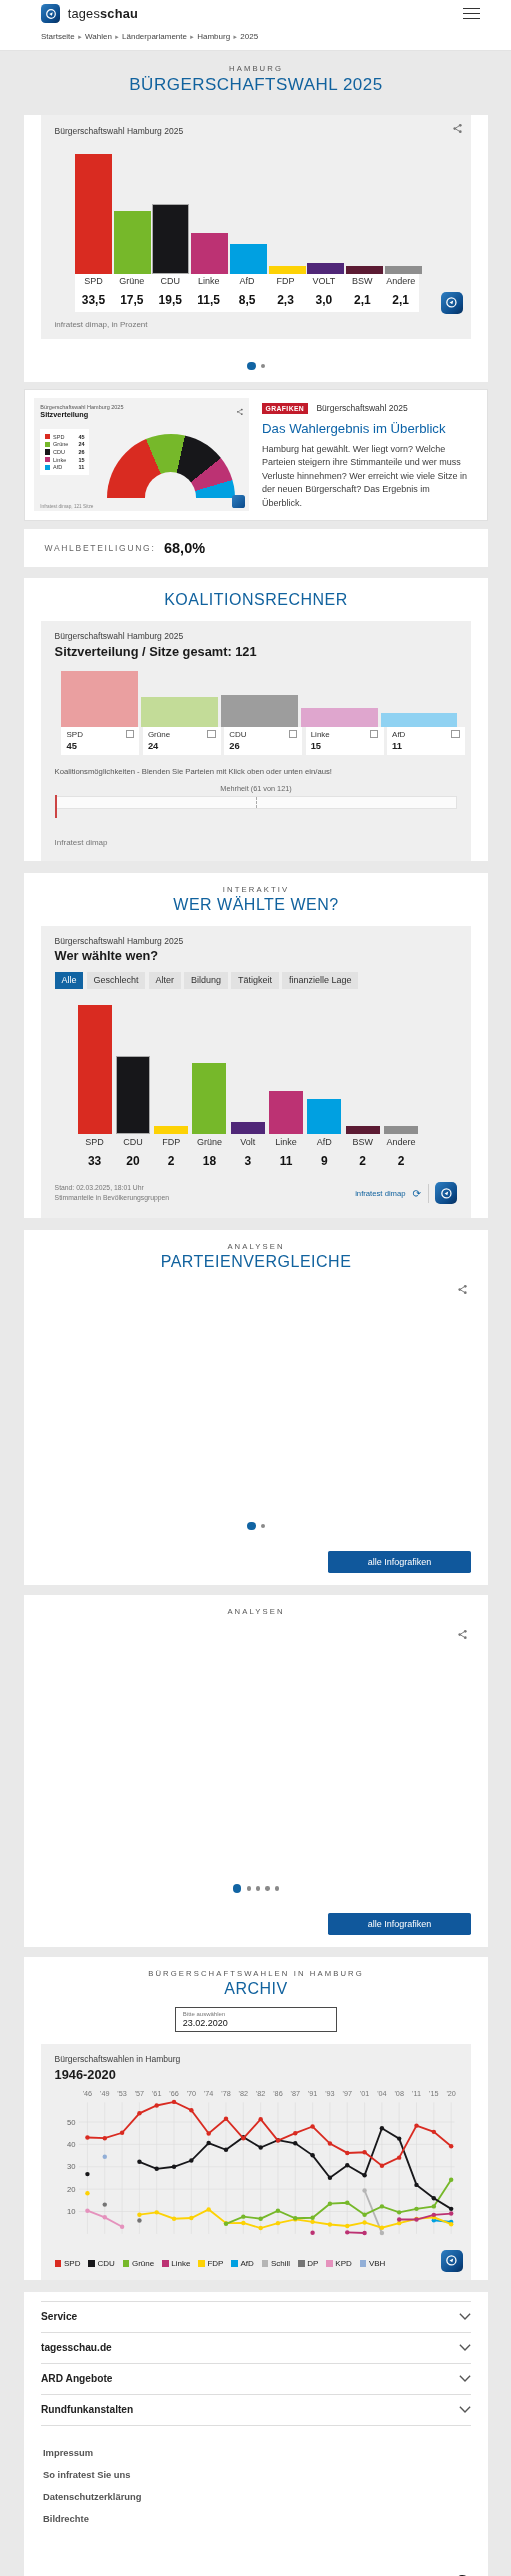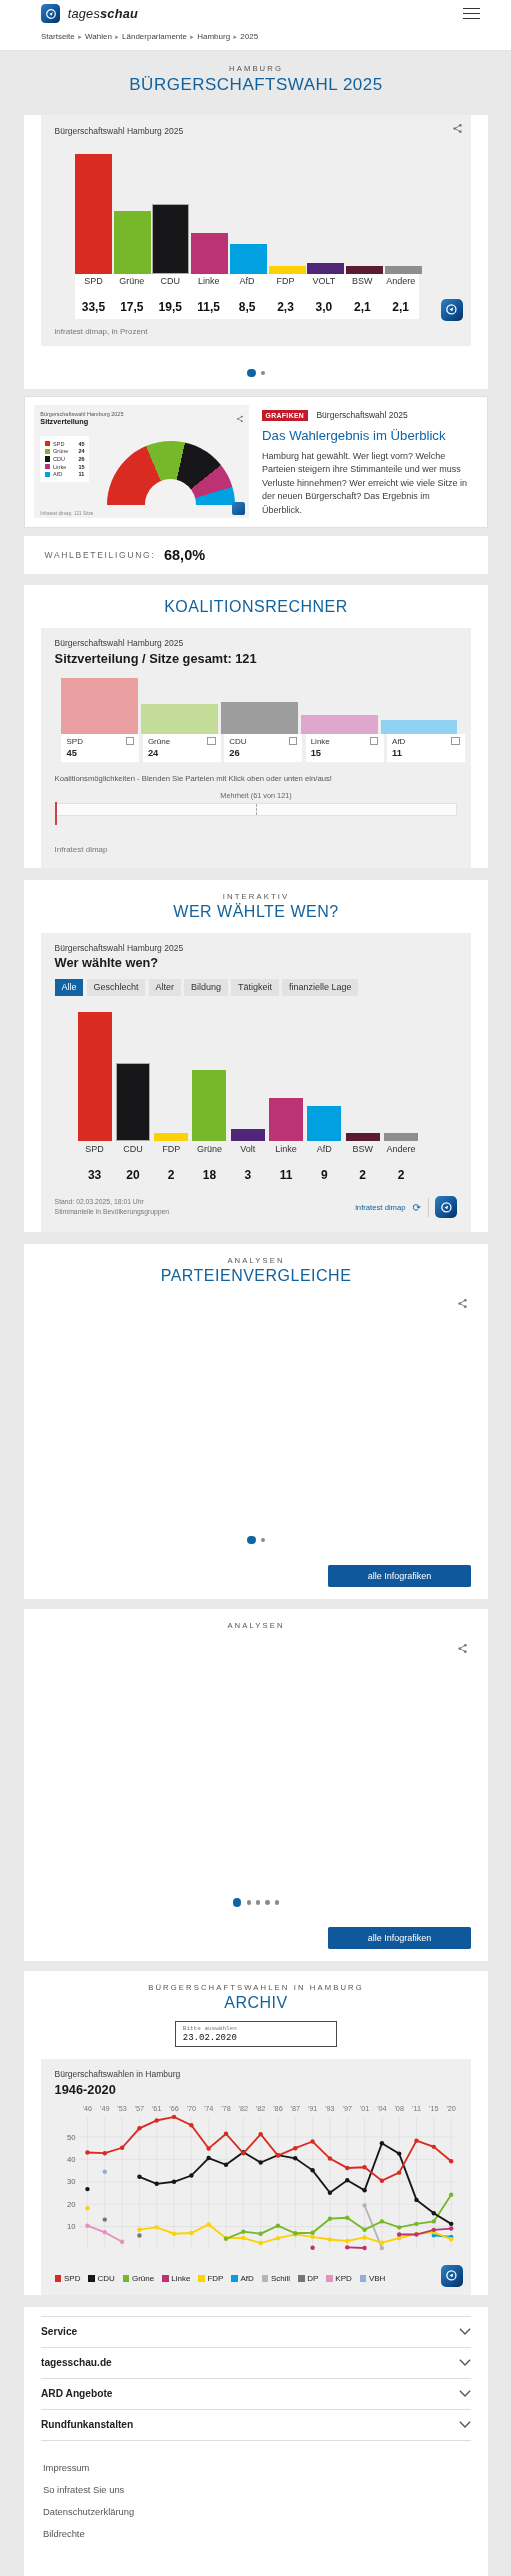--- a/index.html
+++ b/index.html
@@ -1,20 +1,20 @@
 <!DOCTYPE html>
 <html lang="de" style="font-size:13.6px"><head>
 <meta charset="utf-8">
 <style>
   * { margin:0; padding:0; box-sizing:border-box; }
   html,body { background:#e9e9e9; font-family:"Liberation Sans", sans-serif; color:#222; }
   .page { width:512px; margin:0 auto; background:#e9e9e9; }
 
   
-  .topbar { background:#fff; height:27px; display:flex; align-items:center; padding:0 32px 0 41px;font-style:italic; }
+  .topbar { background:#fff; height:27px; display:flex; align-items:center; padding:0 32px 0 41px; }
   .applogo { width:19px; height:19px; border-radius:4.3px;
     background:linear-gradient(135deg,#2e7fc2 0%,#0b4a8a 70%,#072f5e 100%);
     display:flex; align-items:center; justify-content:center; }
   .applogo svg { display:block; }
   .brand { margin-left:7.7px; font-size:12.8px; color:#1d1d1d; letter-spacing:0.2px; }
   .brand b { font-weight:bold; }
   .burger { margin-left:auto; width:17px; cursor:pointer; }
   .burger div { height:1.7px; background:#333; margin:3.4px 0; }
   .crumbs { background:#fff; padding:5.1px 41px 8.5px 41px; font-size:8px; color:#444;
     border-bottom:0.9px solid #e3e3e3; }
@@ -42,21 +42,21 @@
     color:#fff; font-size:9px; text-align:center; line-height:22px; cursor:pointer; border-radius:1.7px; }
 
   
   .barsarea { display:flex; align-items:flex-end; }
   .bcol { display:flex; flex-direction:column; justify-content:flex-end; }
   .bar { width:100%; }
   .striprow { display:flex; }
   .striprow.joined { background:#fff; }
   .stripcell { text-align:center; padding:2.6px 0 4.3px 0; }
   .stripcell .plab { font-size:9px; color:#333; }
-  .stripcell .pval { font-size:12px; font-weight:bold; color:#111; margin-top:14px; }
+  .stripcell .pval { font-size:12px; font-weight:bold; color:#111; margin-top:7px; }
   .source { font-size:8px; color:#777; margin-top:8.5px; }
 
   
   .kcol { display:flex; flex-direction:column; justify-content:flex-end; cursor:pointer; }
   .kstrip { background:#fff; padding:2.6px 5.1px 3.4px 5.1px; }
   .kname { display:flex; justify-content:space-between; align-items:center; font-size:8px; color:#333; }
   .kbox { width:8.5px; height:8.5px; border:0.9px solid #999; background:#fff; }
   .kval { font-size:9.4px; font-weight:bold; margin-top:1.7px; }
   .hint { font-size:7.7px; color:#555; margin-top:12px; }
   .majlabel { font-size:7.3px; color:#666; text-align:center; margin-top:8.5px; }
@@ -102,35 +102,35 @@
   .attrow .src2 { font-size:6.8px; color:#777; line-height:1.5; }
   .attrow .right { margin-left:auto; display:flex; align-items:center; gap:6.8px; }
   .attrow .idim { font-size:7.7px; color:#11629e; cursor:pointer; }
   .attrow .vdiv { width:0.9px; height:19px; background:#ccc; }
 
   
   .analysis { display:flex; flex-direction:column; padding-bottom:12px; }
   .analysis .spacer { flex:1; }
 
   
-  .selbox { width:162px; margin:8.5px auto 3.4px auto; border:0.9px solid #4a4a4a; padding:3.4px 6.8px; cursor:pointer; background:#fff;font-family:Liberation Mono, monospace; }
+  .selbox { width:162px; margin:8.5px auto 3.4px auto; border:0.9px solid #4a4a4a; padding:3.4px 6.8px; cursor:pointer; background:#fff; }
   .selbox .sl { font-size:6px; color:#777; }
   .selbox .sv { font-size:9px; color:#111; margin-top:0.9px; }
   .legendrow { display:flex; gap:7.7px; margin-top:5.1px; flex-wrap:wrap; }
   .legendrow .li { display:flex; align-items:center; gap:2.6px; font-size:8px; color:#222; }
   .legendrow .sq { width:6.8px; height:6.8px; }
   .archard { position:absolute; right:8.5px; bottom:8.5px; }
 
   
   .footer { background:#fff; margin:0 24px; padding-top:8.5px; }
   .facc { margin:0 17px; border-top:0.9px solid #ddd; }
   .faccrow { display:flex; align-items:center; height:31px; border-bottom:0.9px solid #ddd; cursor:pointer; }
   .faccrow .fl { font-size:10.2px; font-weight:bold; color:#222; }
   .faccrow svg { margin-left:auto; }
-  .flinks { padding:10.2px 19px 0 19px; }
+  .flinks { padding:10.2px 19px 0 19px;font-weight:bold; }
   .flinks div { font-size:9.4px; color:#555; margin:11px 0; cursor:pointer; }
   .ftag { display:flex; justify-content:flex-end; align-items:center; gap:5.1px; padding:39px 19px 12px 0; }
   .ftag .ard { font-size:14.5px; font-weight:bold; color:#111; letter-spacing:0.4px; }
   .circ1 { width:14.5px; height:14.5px; border:2.1px solid #111; border-radius:50%; display:flex;
     align-items:center; justify-content:center; font-size:8.5px; font-weight:bold; color:#111; transform:rotate(12deg); }
 </style>
 </head>
 <body>
 
 <div class="page">

